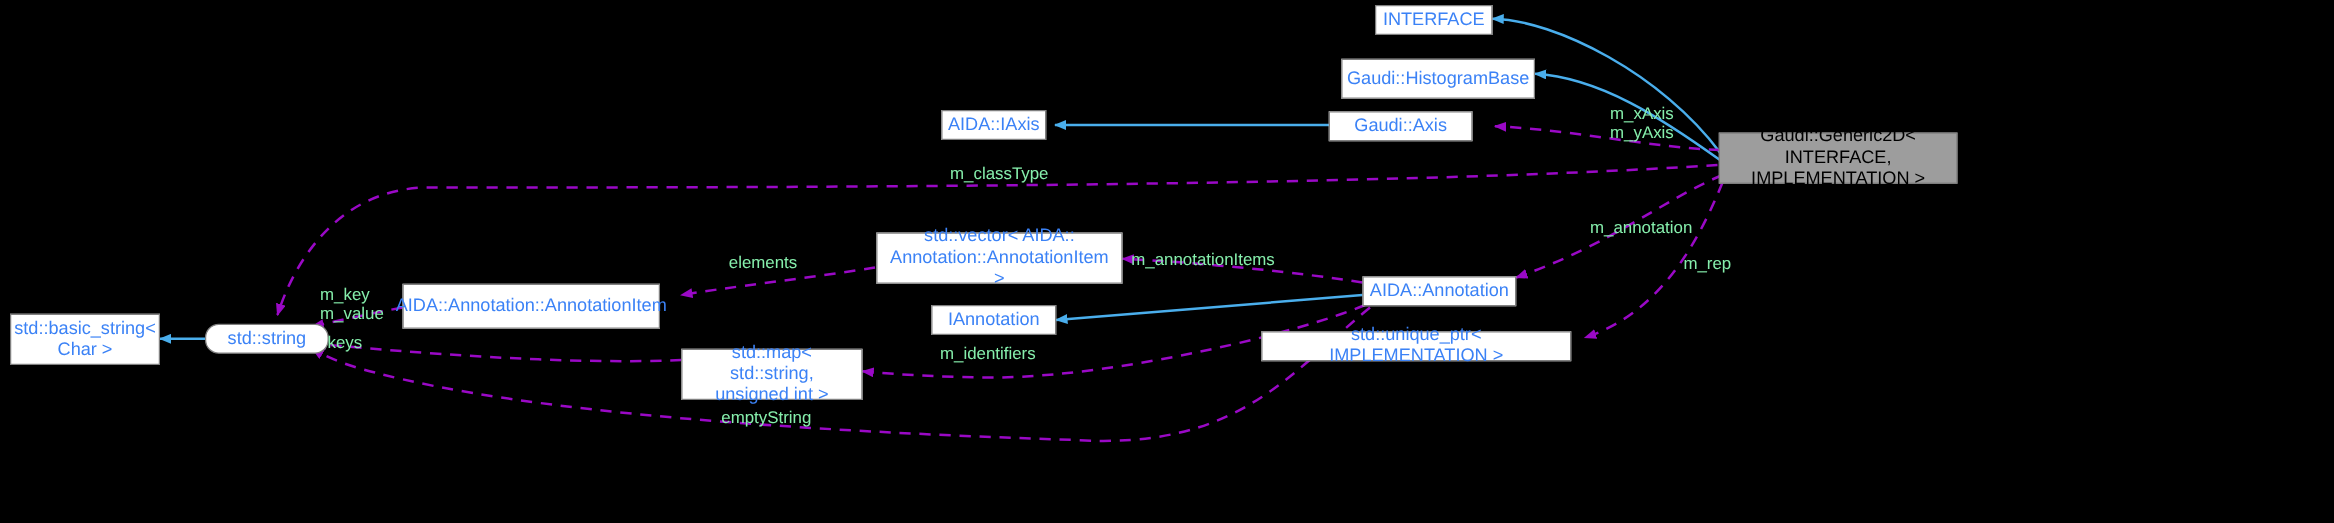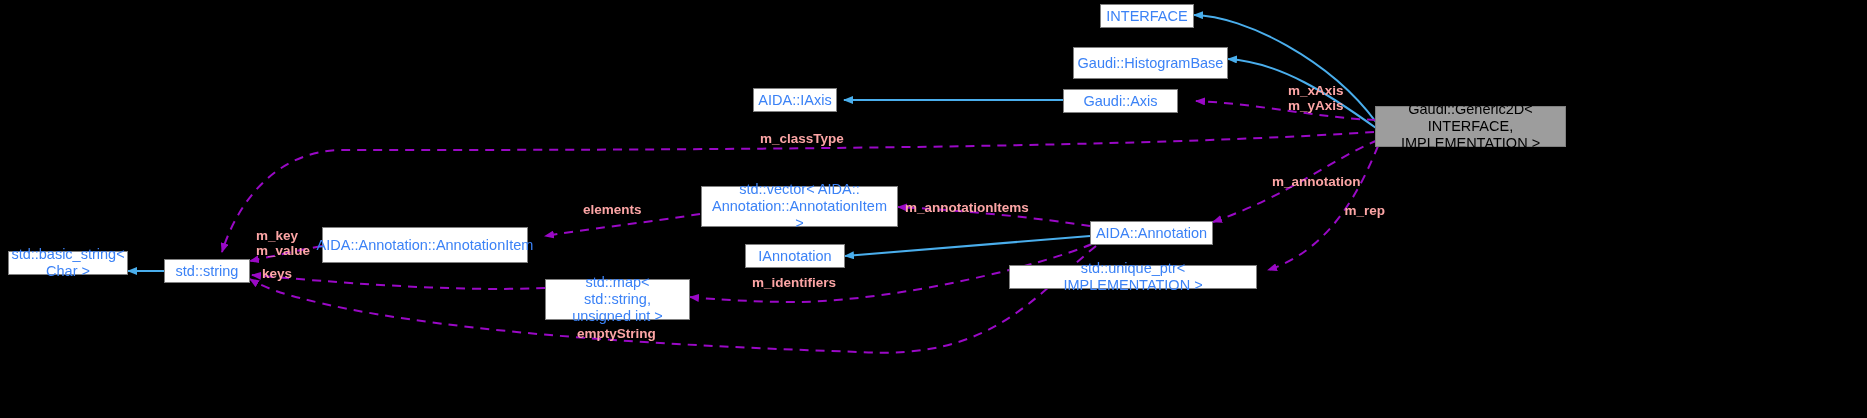--- a/index.html
+++ b/index.html
@@ -28,24 +28,24 @@
     white-space:pre-line;
     letter-spacing:0px;
   }
   .node.focus{
     background:#9d9d9d;
     border:1px solid #808080;
     color:#000;
   }
   .edge-label{
     position:absolute;
-    color:#fca5a5;
+    color:#86efac;
     font-size:13.5px;
     line-height:15px;
-    font-weight:bold;
+    font-weight:normal;
     white-space:pre-line;
     text-align:center;
     pointer-events:none;
     letter-spacing:0px;
   }
 </style>
 </head>
 <body>
 
 <div id="canvas">
@@ -106,24 +106,24 @@
 Annotation::AnnotationItem &gt;</div>
 
   <div class="node" style="left:322px;top:227px;width:206px;height:36px;text-align:right;">AIDA::Annotation::AnnotationItem</div>
 
   <div class="node" style="left:745px;top:244px;width:100px;height:24px;">IAnnotation</div>
 
   <div class="node" style="left:1090px;top:221px;width:123px;height:24px;">AIDA::Annotation</div>
 
   <div class="node" style="left:1009px;top:265px;width:248px;height:24px;">std::unique_ptr&lt; IMPLEMENTATION &gt;</div>
 
-  <div class="node" style="left:8px;top:251px;width:120px;height:24px;">std::basic_string&lt;
+  <div class="node" style="left:8px;top:251px;width:120px;height:41px;">std::basic_string&lt;
 Char &gt;</div>
 
-  <div class="node" style="left:164px;top:259px;width:86px;height:24px;">std::string</div>
+  <div class="node" style="left:164px;top:259px;width:99px;height:24px;border-radius:11px;">std::string</div>
 
   <div class="node" style="left:545px;top:279px;width:145px;height:41px;">std::map&lt; std::string,
 unsigned int &gt;</div>
 
   <div class="edge-label" style="left:1288px;top:83px;width:110px;text-align:left;">m_xAxis
 m_yAxis</div>
 
   <div class="edge-label" style="left:760px;top:131px;width:130px;text-align:left;">m_classType</div>
 
   <div class="edge-label" style="left:1272px;top:174px;width:130px;text-align:left;">m_annotation</div>

